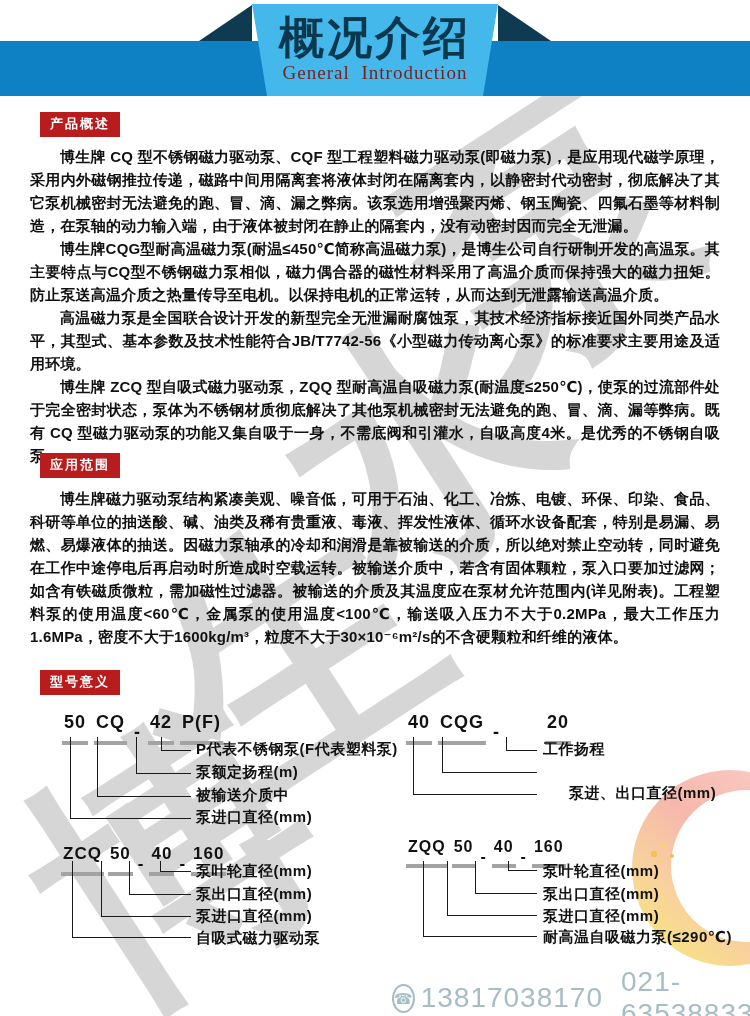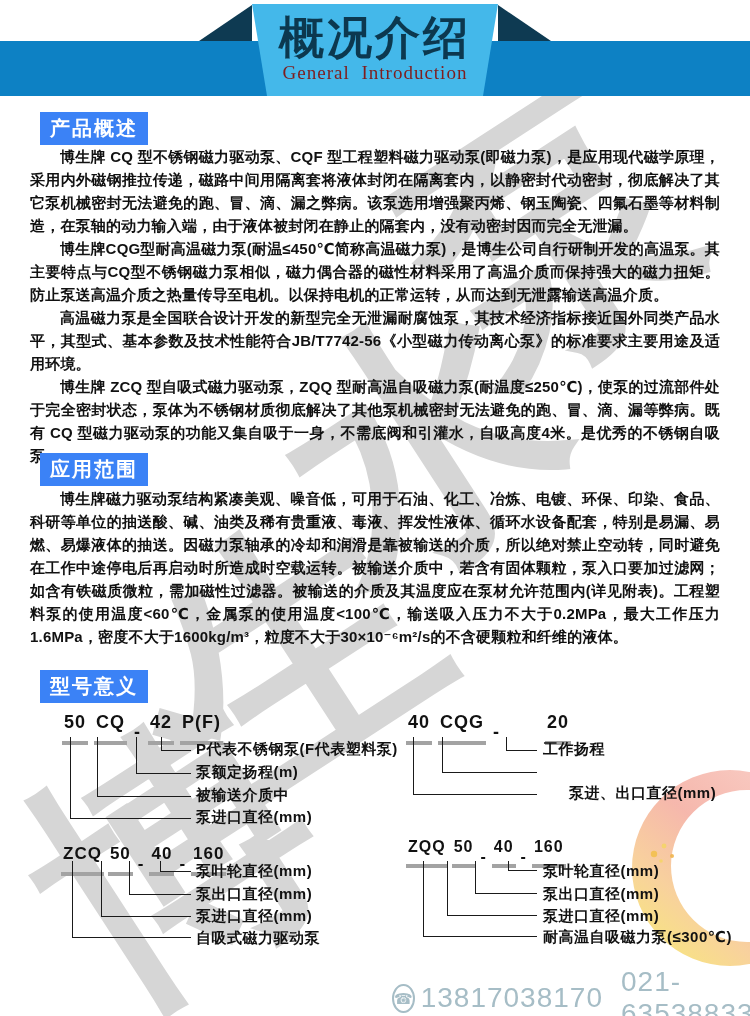--- a/index.html
+++ b/index.html
@@ -34,22 +34,22 @@
     user-select:none;white-space:nowrap;
   }
   .wm-1{left:176px;top:858px;}
   .wm-2{left:296px;top:650px;}
   .wm-3{left:422px;top:442px;}
   .wm-4{left:552px;top:232px;}
   .logo-swoosh{position:absolute;left:598px;top:762px;z-index:0;}
   
   .content{position:absolute;left:0;top:0;width:750px;height:1016px;z-index:1;}
   .section-label{
-    position:absolute;left:40px;background:#3b82f6;color:#fff;
-    font-size:20px;font-weight:bold;letter-spacing:2px;
+    position:absolute;left:40px;background:#b91c1c;color:#fff;
+    font-size:13px;font-weight:bold;letter-spacing:2px;
     padding:4px 10px 5px 10px;line-height:1.2;
   }
   .lbl-overview{top:112px;}
   .lbl-application{top:453px;}
   .lbl-model{top:670px;}
   .textblock{position:absolute;left:30px;width:690px;}
   .tb-overview{top:145px;}
   .tb-application{top:487px;}
   .textblock p{
     margin:0;font-size:15px;line-height:23px;font-weight:bold;color:#111;
@@ -217,21 +217,21 @@
       <span class="code-token dash">-</span>
       <span class="code-token">160</span>
     </div>
     <div class="conn d4c0"></div>
     <div class="conn d4c1"></div>
     <div class="conn d4c2"></div>
     <div class="conn d4c3"></div>
     <div class="dlabel d4l0">泵叶轮直径(mm)</div>
     <div class="dlabel d4l1">泵出口直径(mm)</div>
     <div class="dlabel d4l2">泵进口直径(mm)</div>
-    <div class="dlabel d4l3">耐高温自吸磁力泵(≤300℃)</div>
+    <div class="dlabel d4l3">耐高温自吸磁力泵(≤290℃)</div>
 
     <div class="phone-row">
       <span class="phone-circle">☎</span>
       <span class="phone-num">13817038170</span>
       <span class="phone-num">021-63538833</span>
     </div>
 
   </div>
 </div>
 

